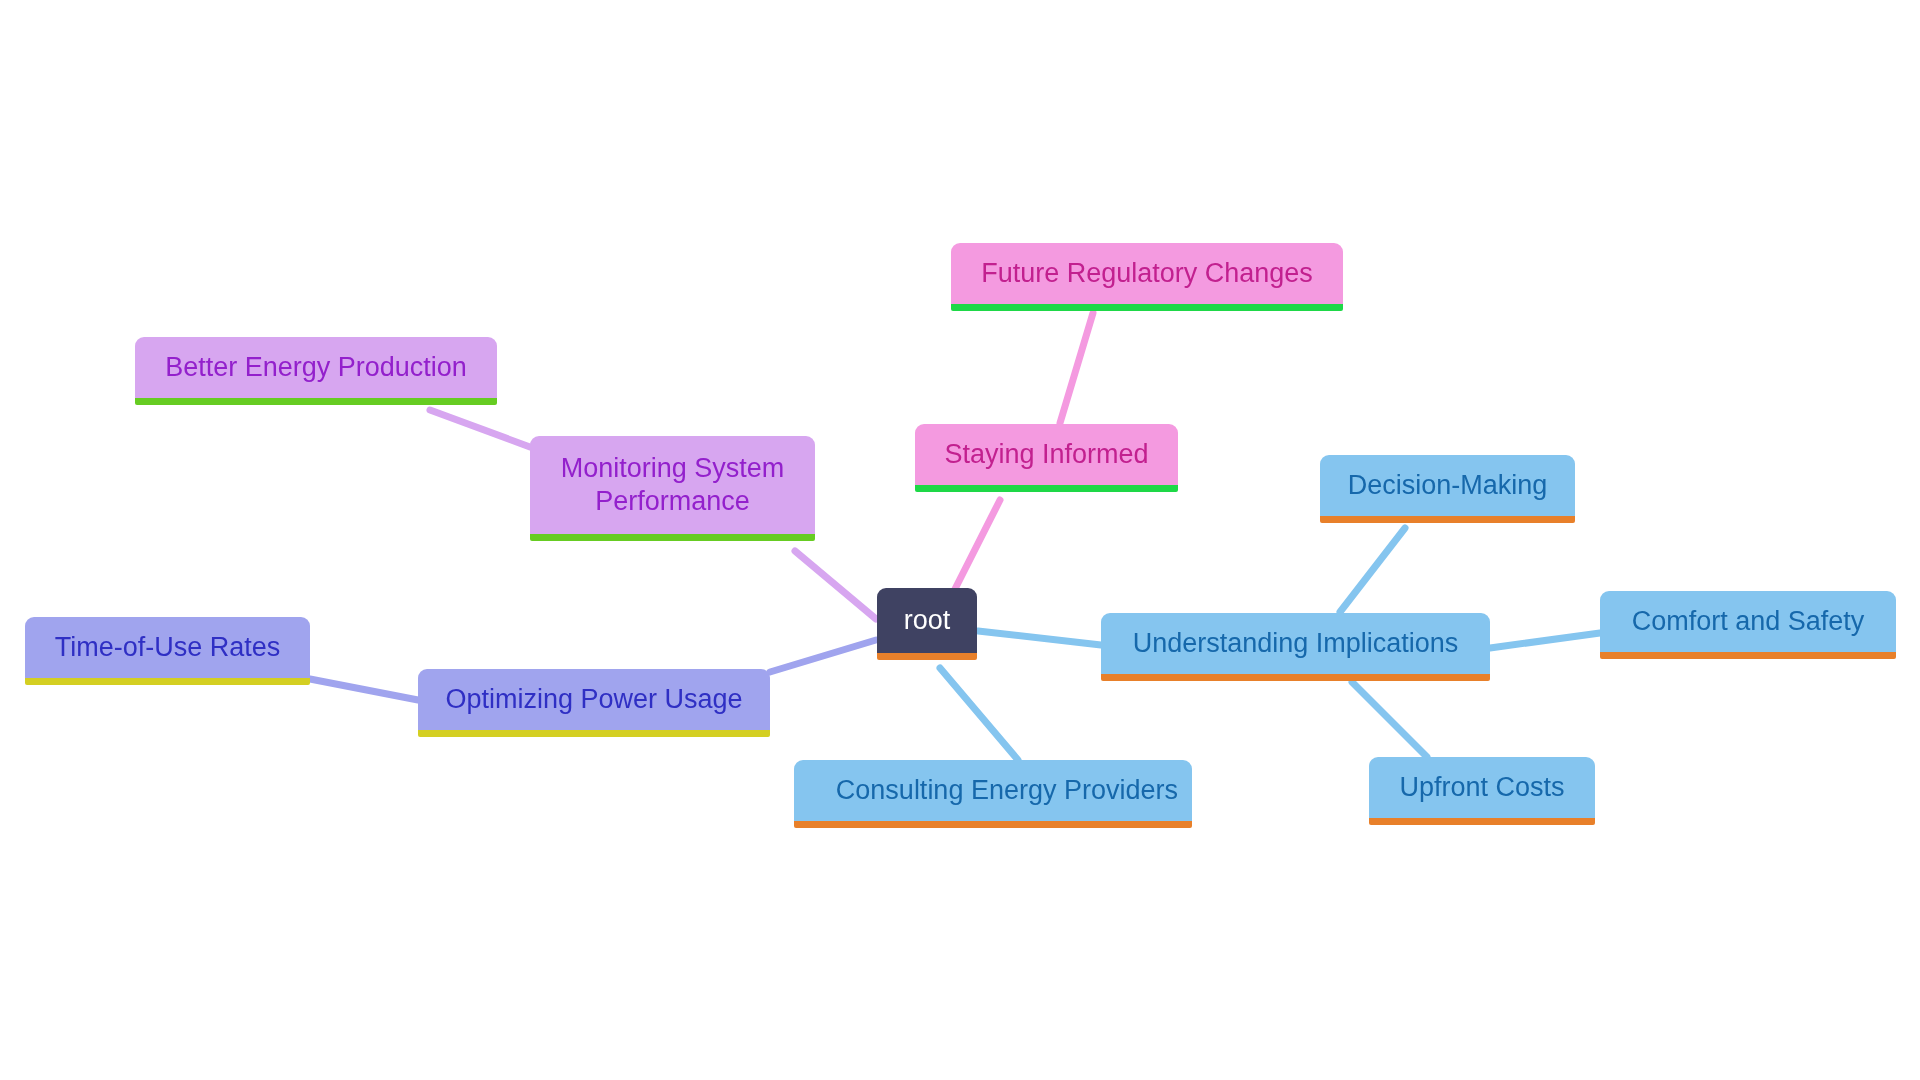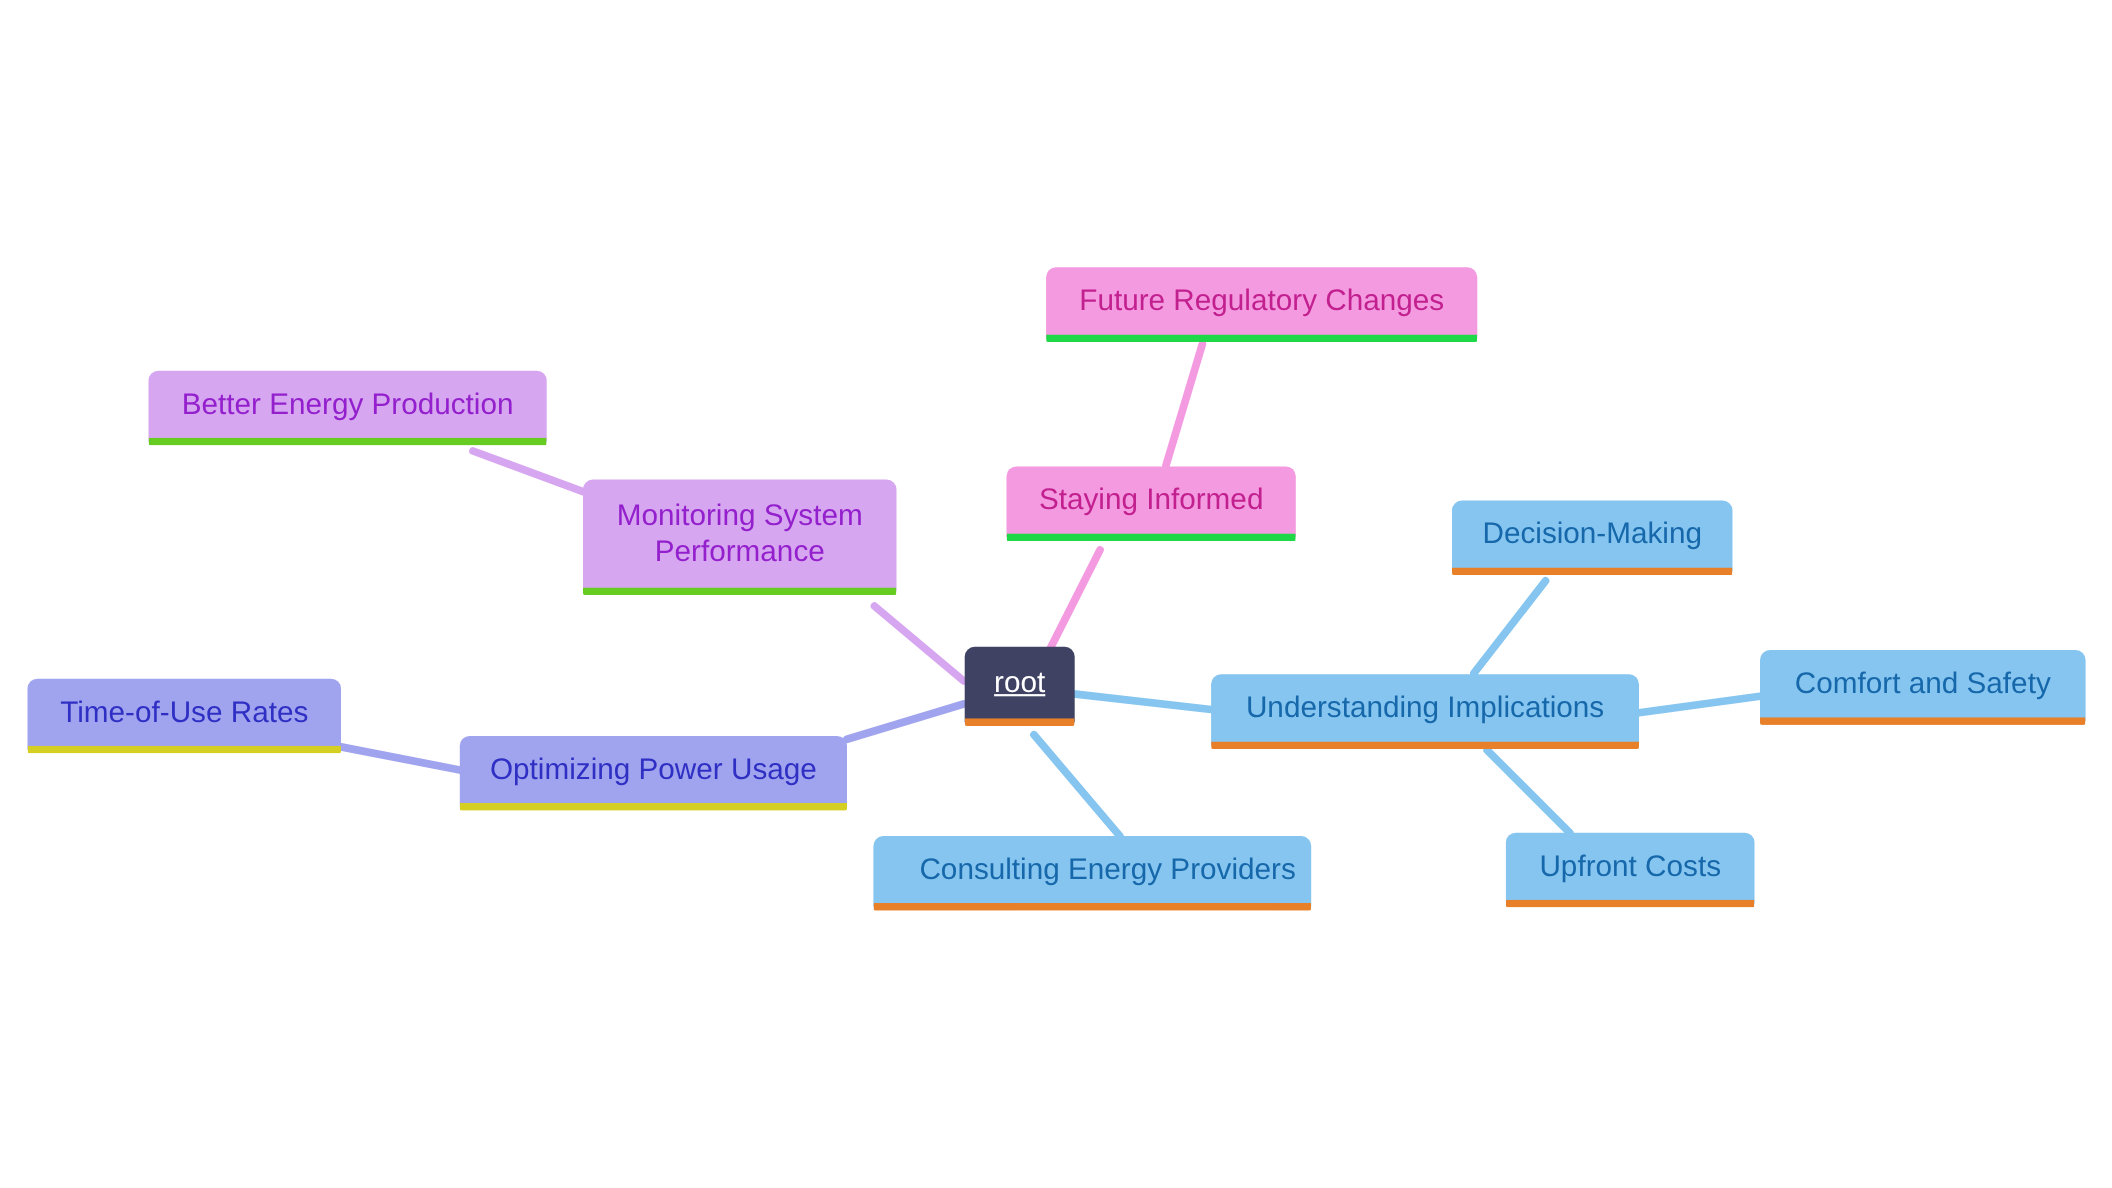--- a/index.html
+++ b/index.html
@@ -35,21 +35,20 @@
     white-space: pre-line;
     padding: 4px 14px;
     z-index: 5;
   }
   .node-root {
     background: #3f4262;
     color: #ffffff;
     border-bottom: 7px solid #e8802a;
     border-radius: 9px 9px 2px 2px;
     font-size: 27px;
-    text-decoration: underline;
   }
   .node-pink {
     background: #f49ae0;
     color: #c2208f;
     border-bottom: 7px solid #1ed847;
     border-radius: 9px 9px 2px 2px;
     font-size: 27px;
   }
   .node-purple {
     background: #d7a6f0;

